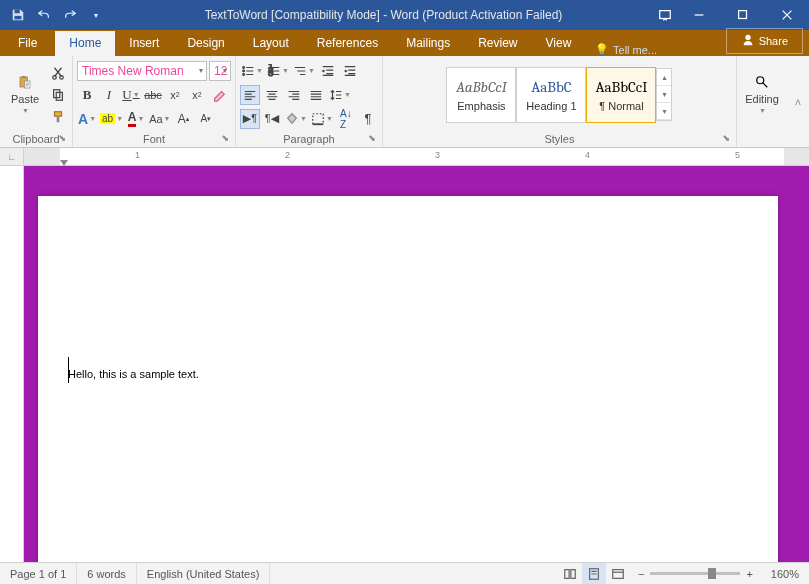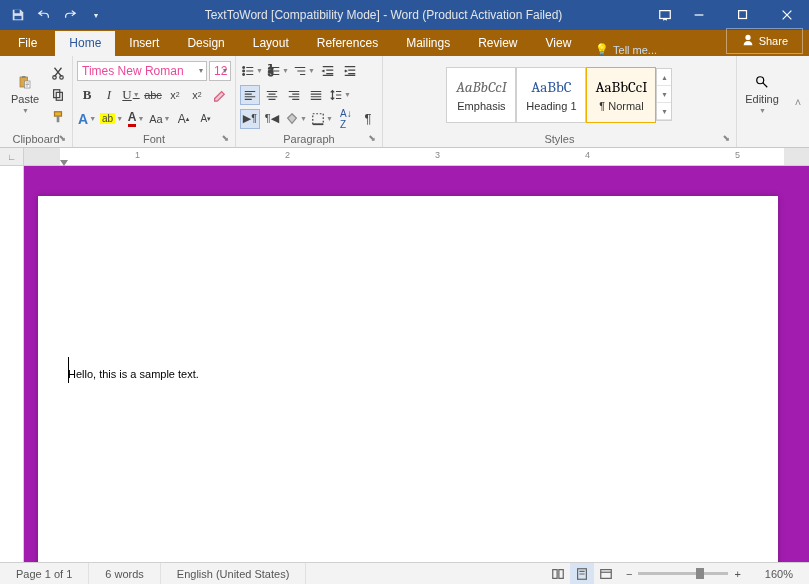--- a/index.html
+++ b/index.html
@@ -48,21 +48,21 @@
 .ruler-track{flex:1;position:relative;background:linear-gradient(to right,#e6e6e6 0 36px,#fff 36px 760px,#e6e6e6 760px)}
 .tabstop{position:absolute;left:36px;top:12px;width:0;height:0;border-left:4px solid transparent;border-right:4px solid transparent;border-top:6px solid #888}
 .docwrap{flex:1;display:flex;overflow:hidden}
 .ruler-v{width:24px;background:#fff;border-right:1px solid #d0d0d0}
 .page-scroll{flex:1;overflow:auto;background:#a21caf;padding:30px 0 0 14px}
 .page{width:740px;min-height:700px;background:#fff;box-shadow:0 0 6px rgba(0,0,0,.25);padding:160px 30px 30px 30px}
 .doc-text{font-family:"Times New Roman",serif;font-size:25px;color:#000;user-select:text}
 .cursor{display:inline-block;width:1px;height:26px;background:#000;vertical-align:text-bottom;margin-right:-1px}
 
 .status{height:22px;background:#f3f3f3;border-top:1px solid #d0d0d0;display:flex;align-items:center;color:#555;font-size:11px}
-.status .cell{padding:0 16px;border-right:1px solid #e0e0e0;height:100%;display:flex;align-items:center}
+.status .cell{padding:0 10px;border-right:1px solid #e0e0e0;height:100%;display:flex;align-items:center}
 .status .spacer{flex:1}
 .viewbtn{width:24px;height:22px;display:flex;align-items:center;justify-content:center;color:#666}
 .viewbtn.active{background:#d8e4f4}
 .zoom{display:flex;align-items:center;gap:6px;padding:0 8px}
 .zoom .track{width:90px;height:3px;background:#c0c0c0;position:relative}
 .zoom .thumb{position:absolute;top:-4px;left:58px;width:8px;height:11px;background:#888}
 .collapse{width:22px;display:flex;align-items:center;justify-content:center;color:#888}
 svg{width:14px;height:14px;stroke:currentColor;fill:none;stroke-width:1.4}
 .fill svg{fill:currentColor;stroke:none}
 </style>

